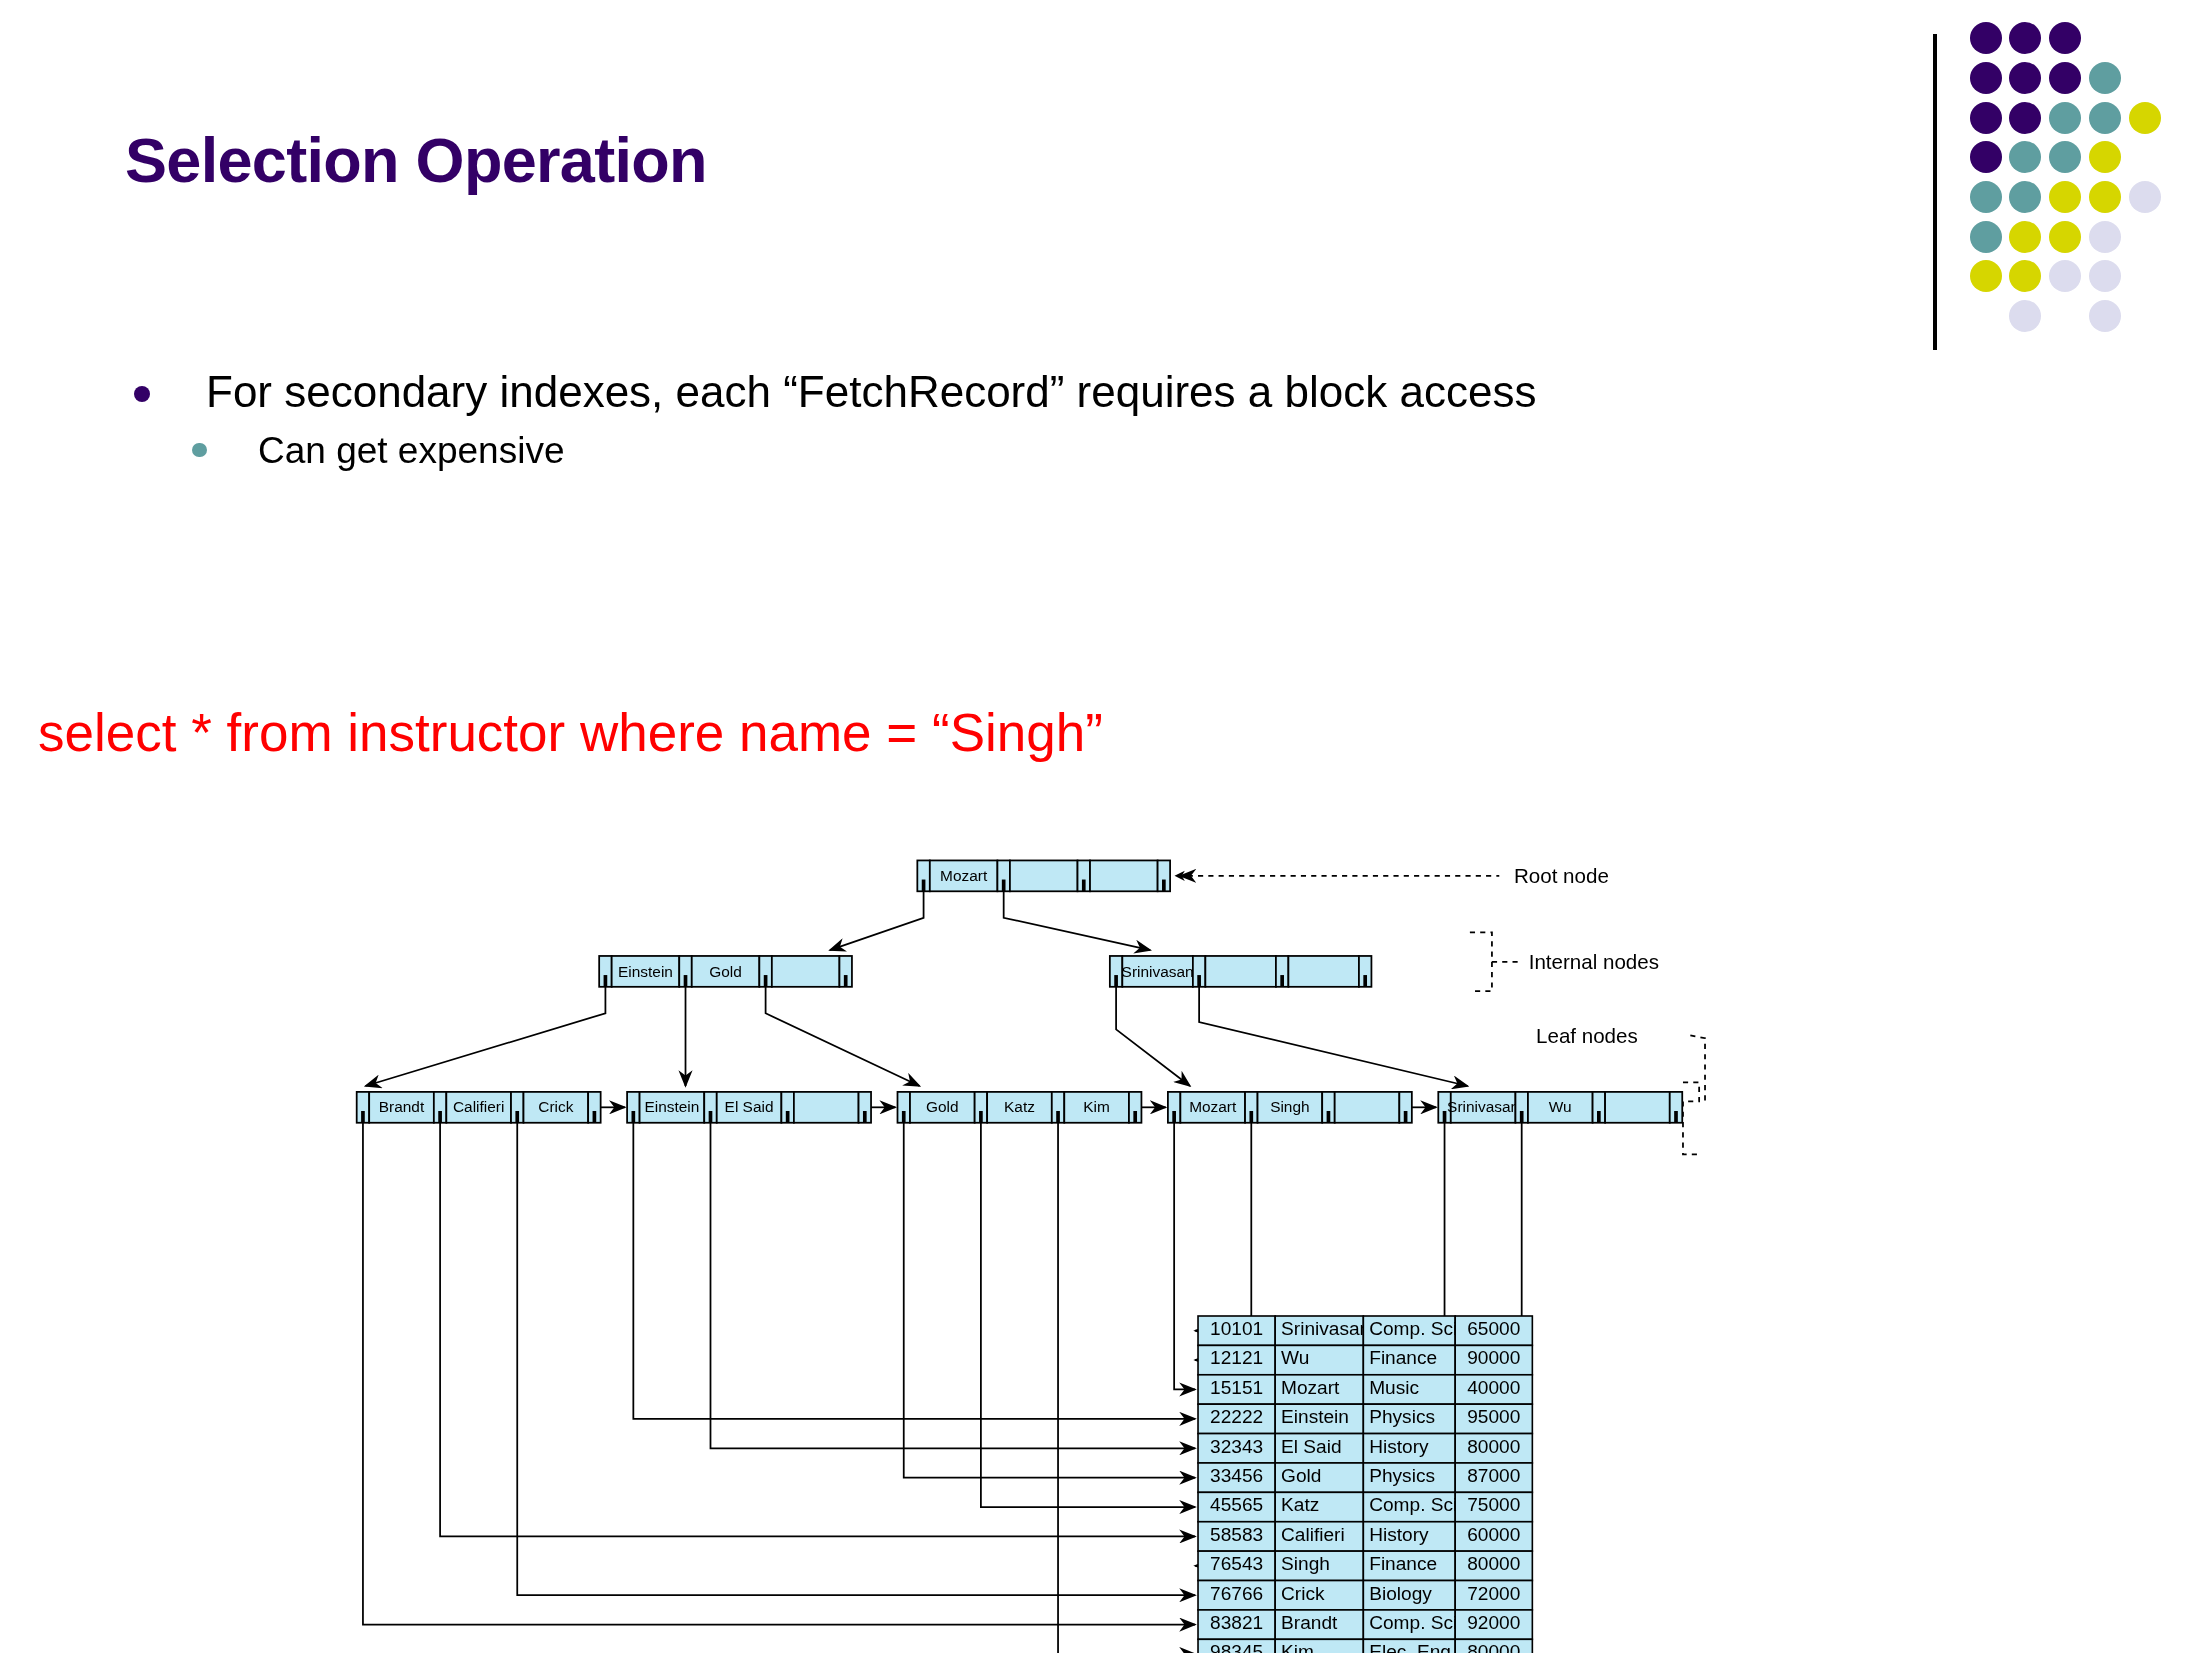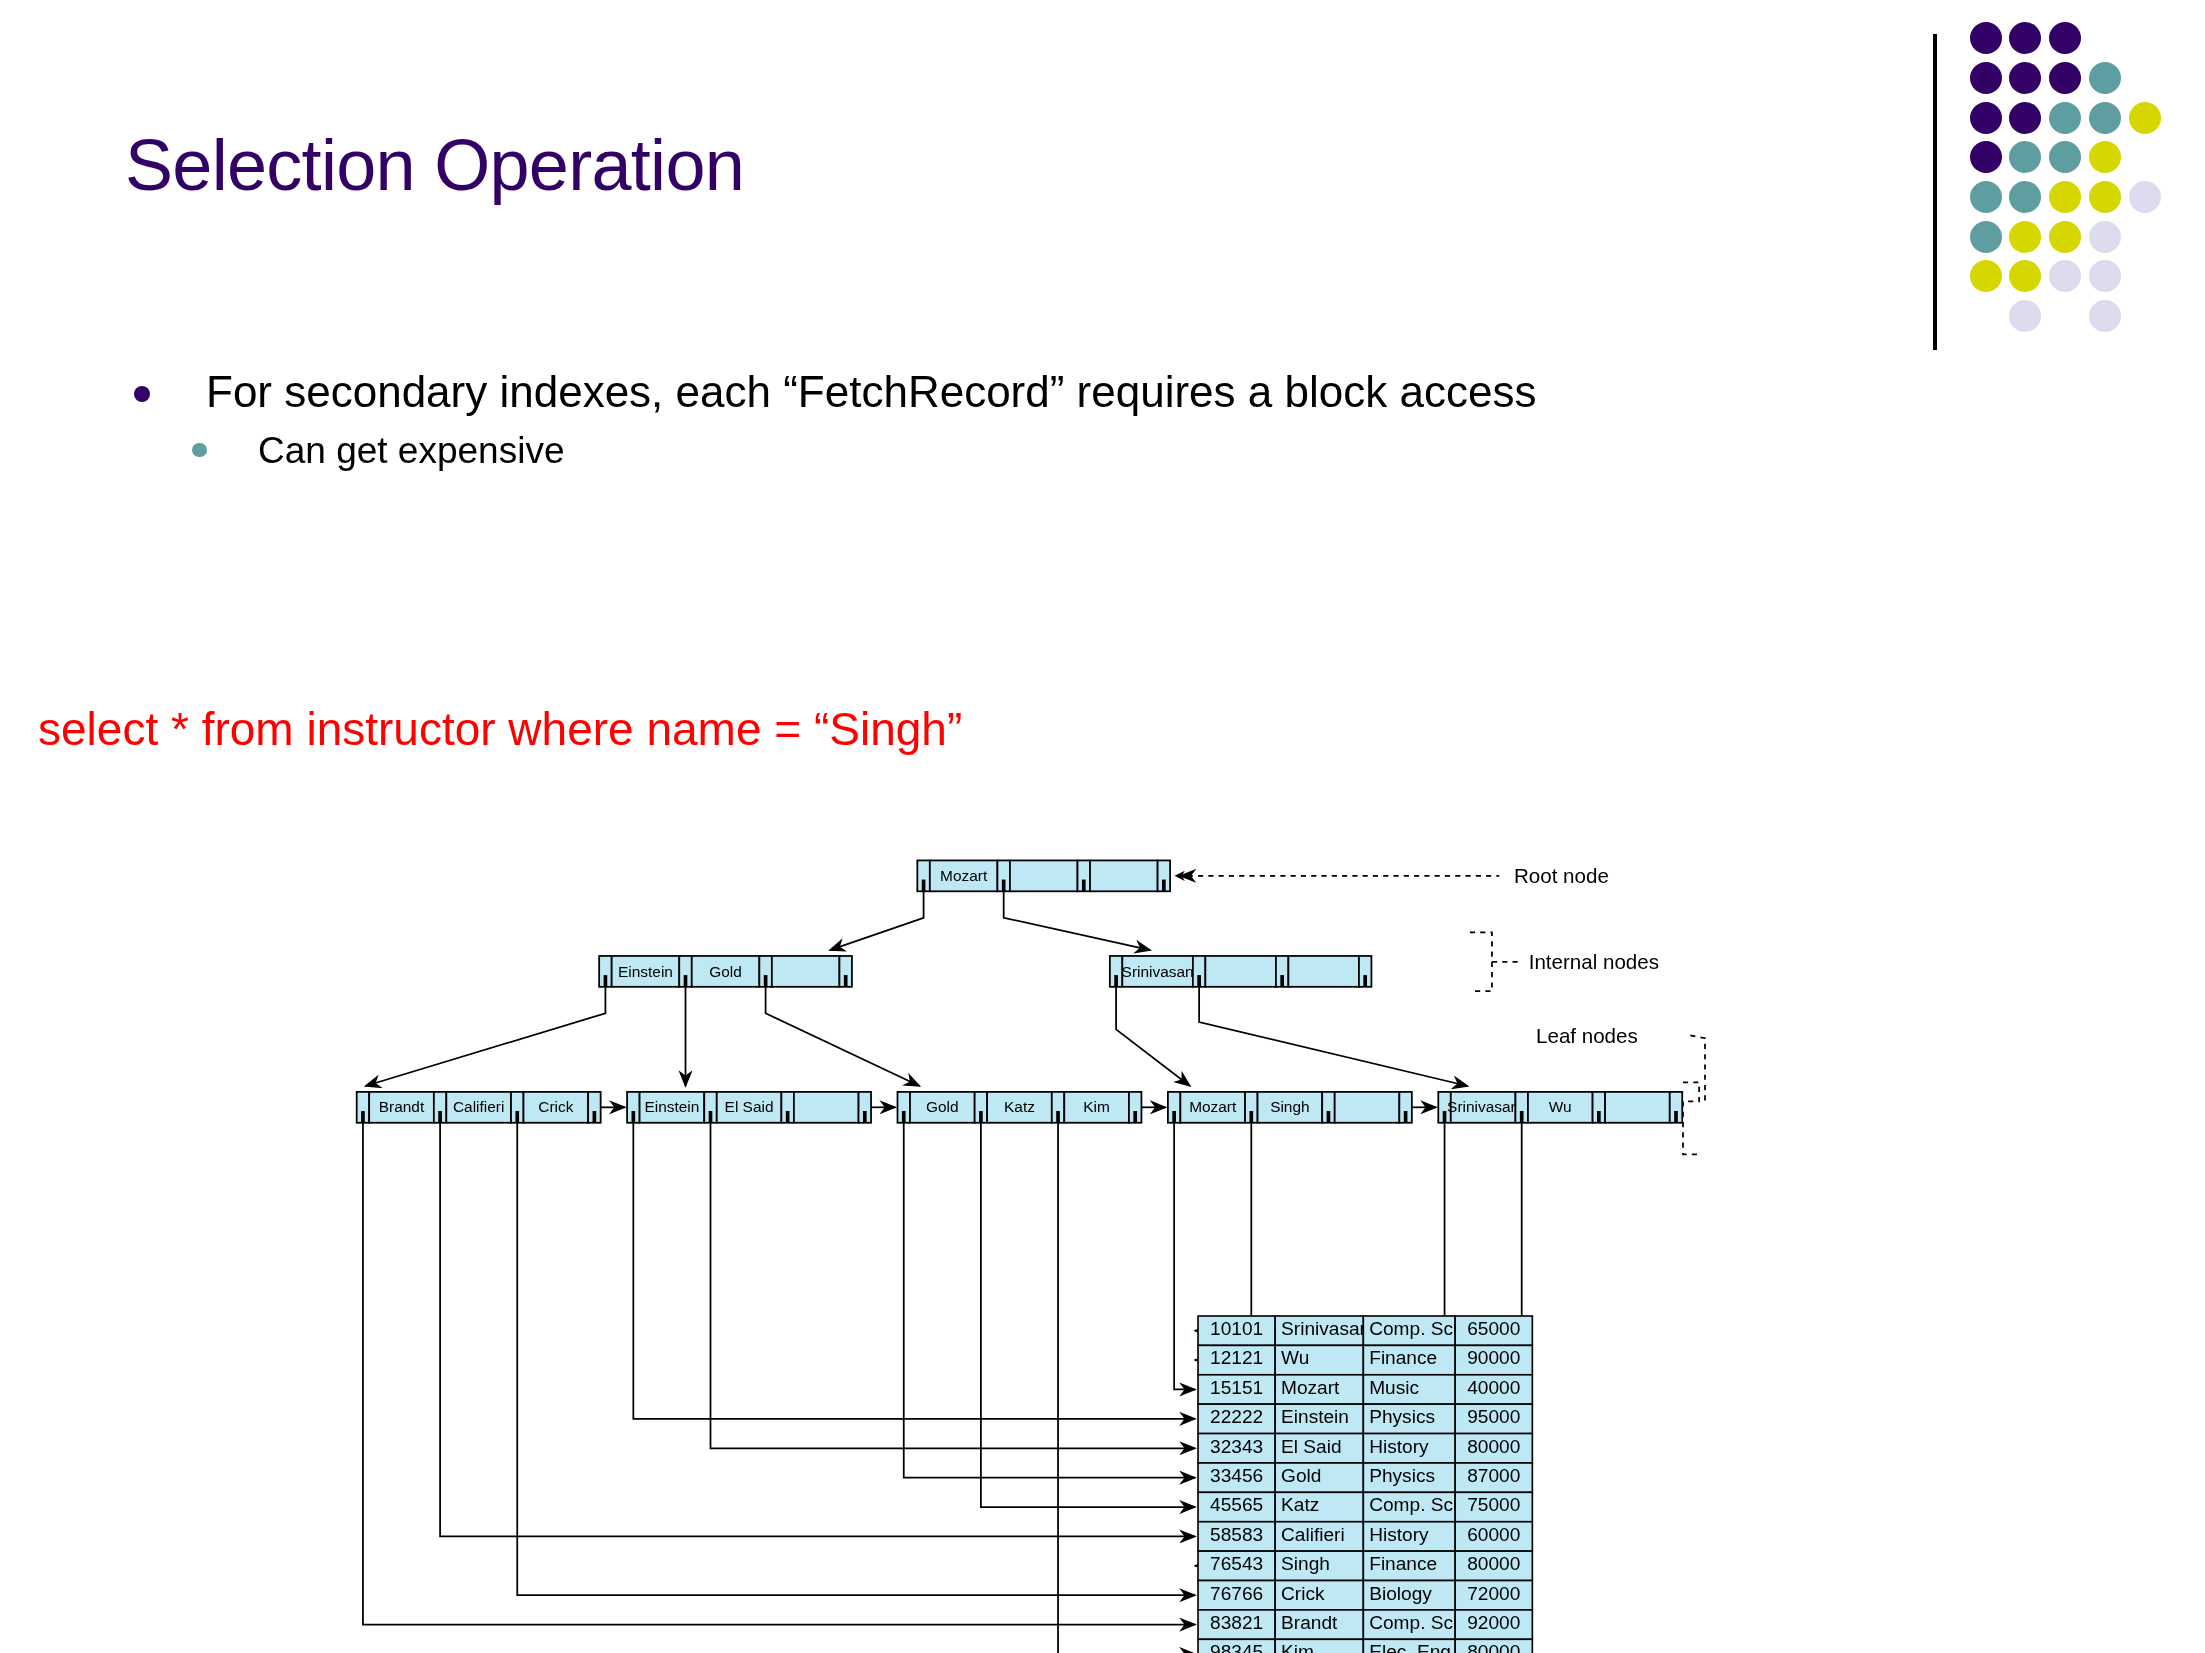--- a/index.html
+++ b/index.html
@@ -11,36 +11,36 @@
   .slide{position:absolute;inset:0;}
 
   
   #logo{position:absolute;left:1933px;top:5.9px;width:272px;height:345px;}
   #logo .rule{position:absolute;left:0;top:28px;width:3.7px;height:316px;background:#000;}
   #logo .dot{position:absolute;width:32px;height:32px;border-radius:50%;}
 
   
   #title{
     position:absolute;left:125px;top:129px;
-    font-size:72px;font-weight:normal;color:#330066;
+    font-size:63px;font-weight:bold;color:#330066;
     letter-spacing:-0.7px;white-space:nowrap;line-height:1;
   }
 
   
   #bullets{position:absolute;left:118px;top:345px;width:1838px;margin-top:22px;}
   .lvl1{position:relative;padding-left:88px;margin-bottom:11.8px;
         font-size:44px;color:#000;line-height:1.12;}
   .lvl1 > .bdot{position:absolute;left:16px;top:19px;width:16px;height:16px;
         border-radius:50%;background:#330066;}
   .lvl2{position:relative;padding-left:140px;margin-bottom:16px;
         font-size:37px;color:#000;line-height:1.25;}
   .lvl2 > .bdot{position:absolute;left:74px;top:14.7px;width:14.7px;height:14.7px;
         border-radius:50%;background:#5f9ea0;}
 
-  #sql{position:absolute;left:38px;top:702px;font-size:46px;color:#ff0000;white-space:nowrap;}
+  #sql{position:absolute;left:38px;top:702px;font-size:53px;color:#ff0000;white-space:nowrap;}
 
   
   #diagram{position:absolute;left:0;top:809px;width:2205px;height:845px;}
   svg{display:block;}
   .nd-txt{font-family:"Liberation Sans",sans-serif;font-size:21px;fill:#000;}
   .ann-txt{font-family:"Liberation Sans",sans-serif;font-size:28px;fill:#000;}
   .tb-txt{font-family:"Liberation Sans",sans-serif;font-size:26px;fill:#000;}
 </style>
 </head>
 <body>

